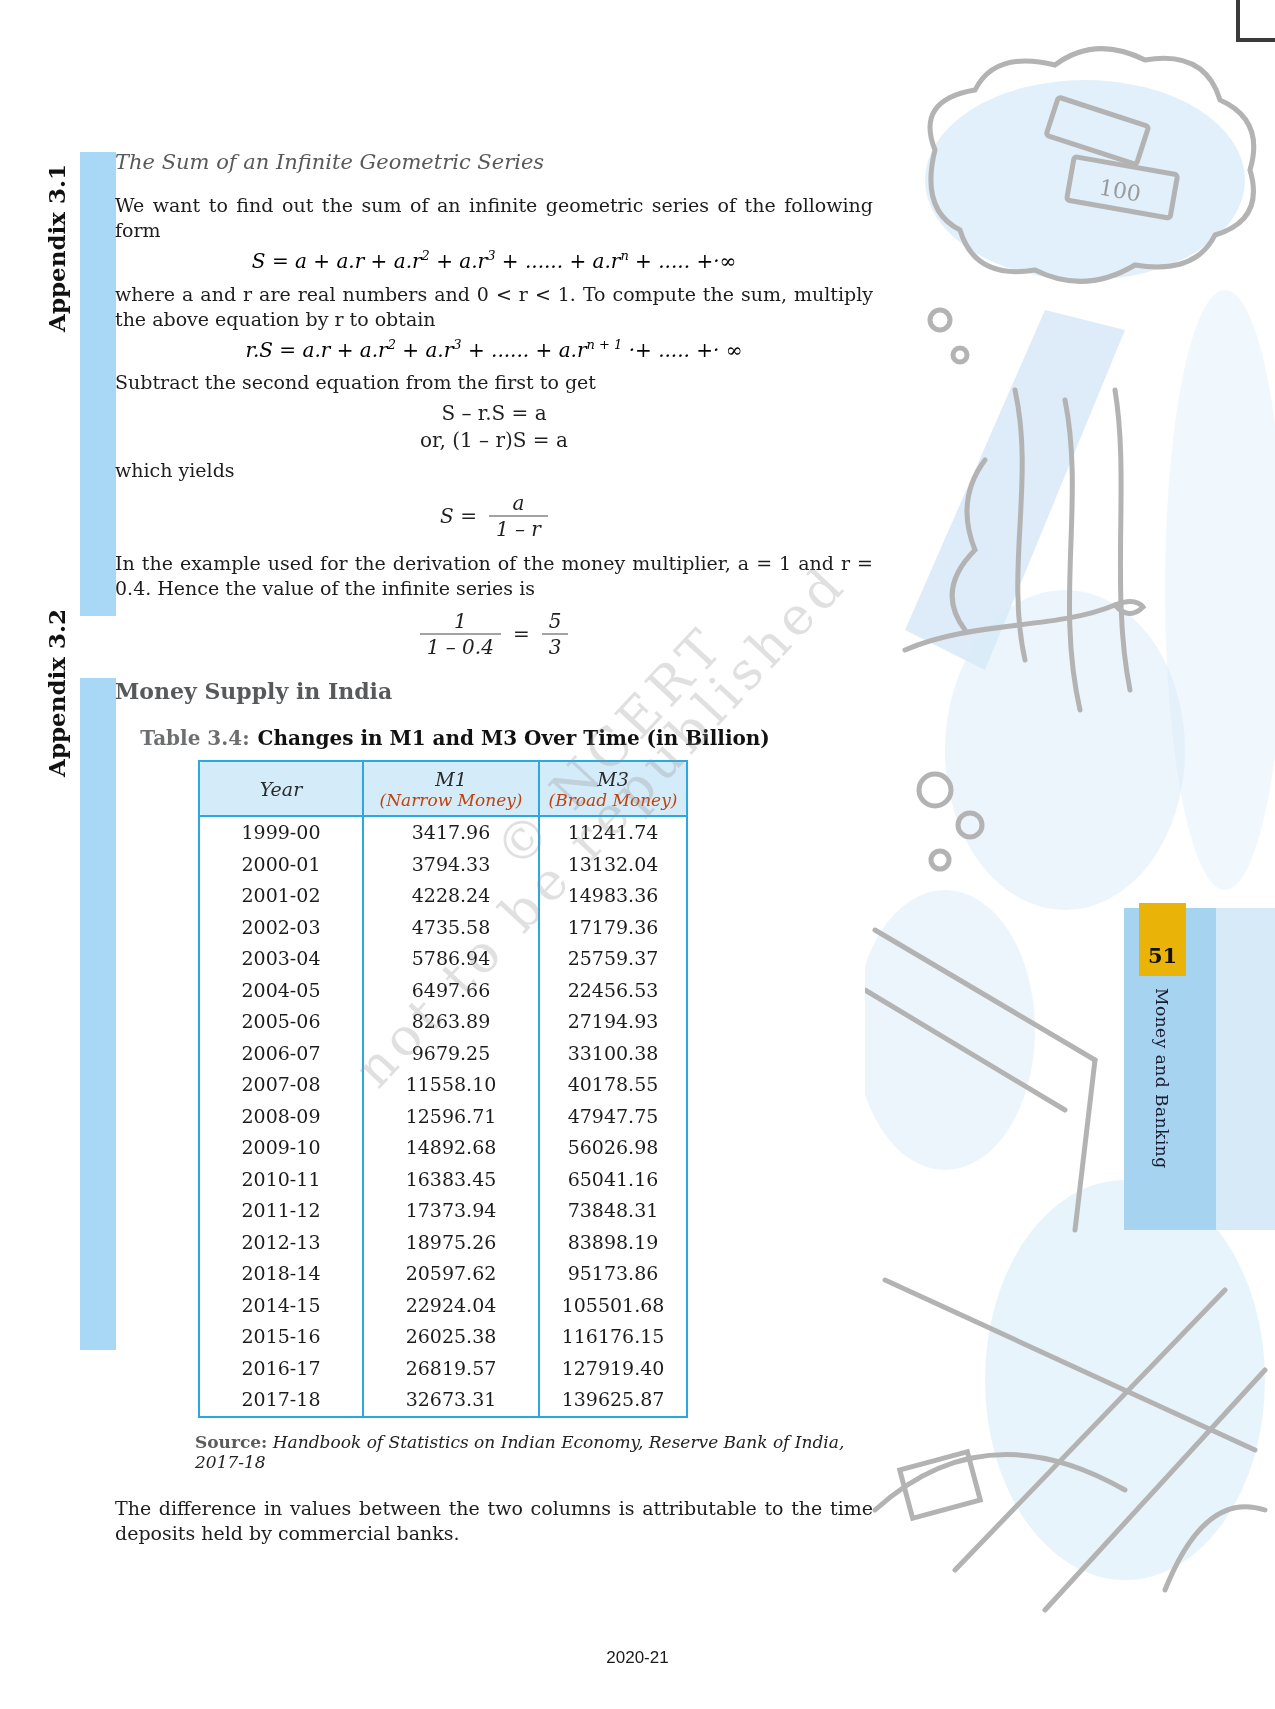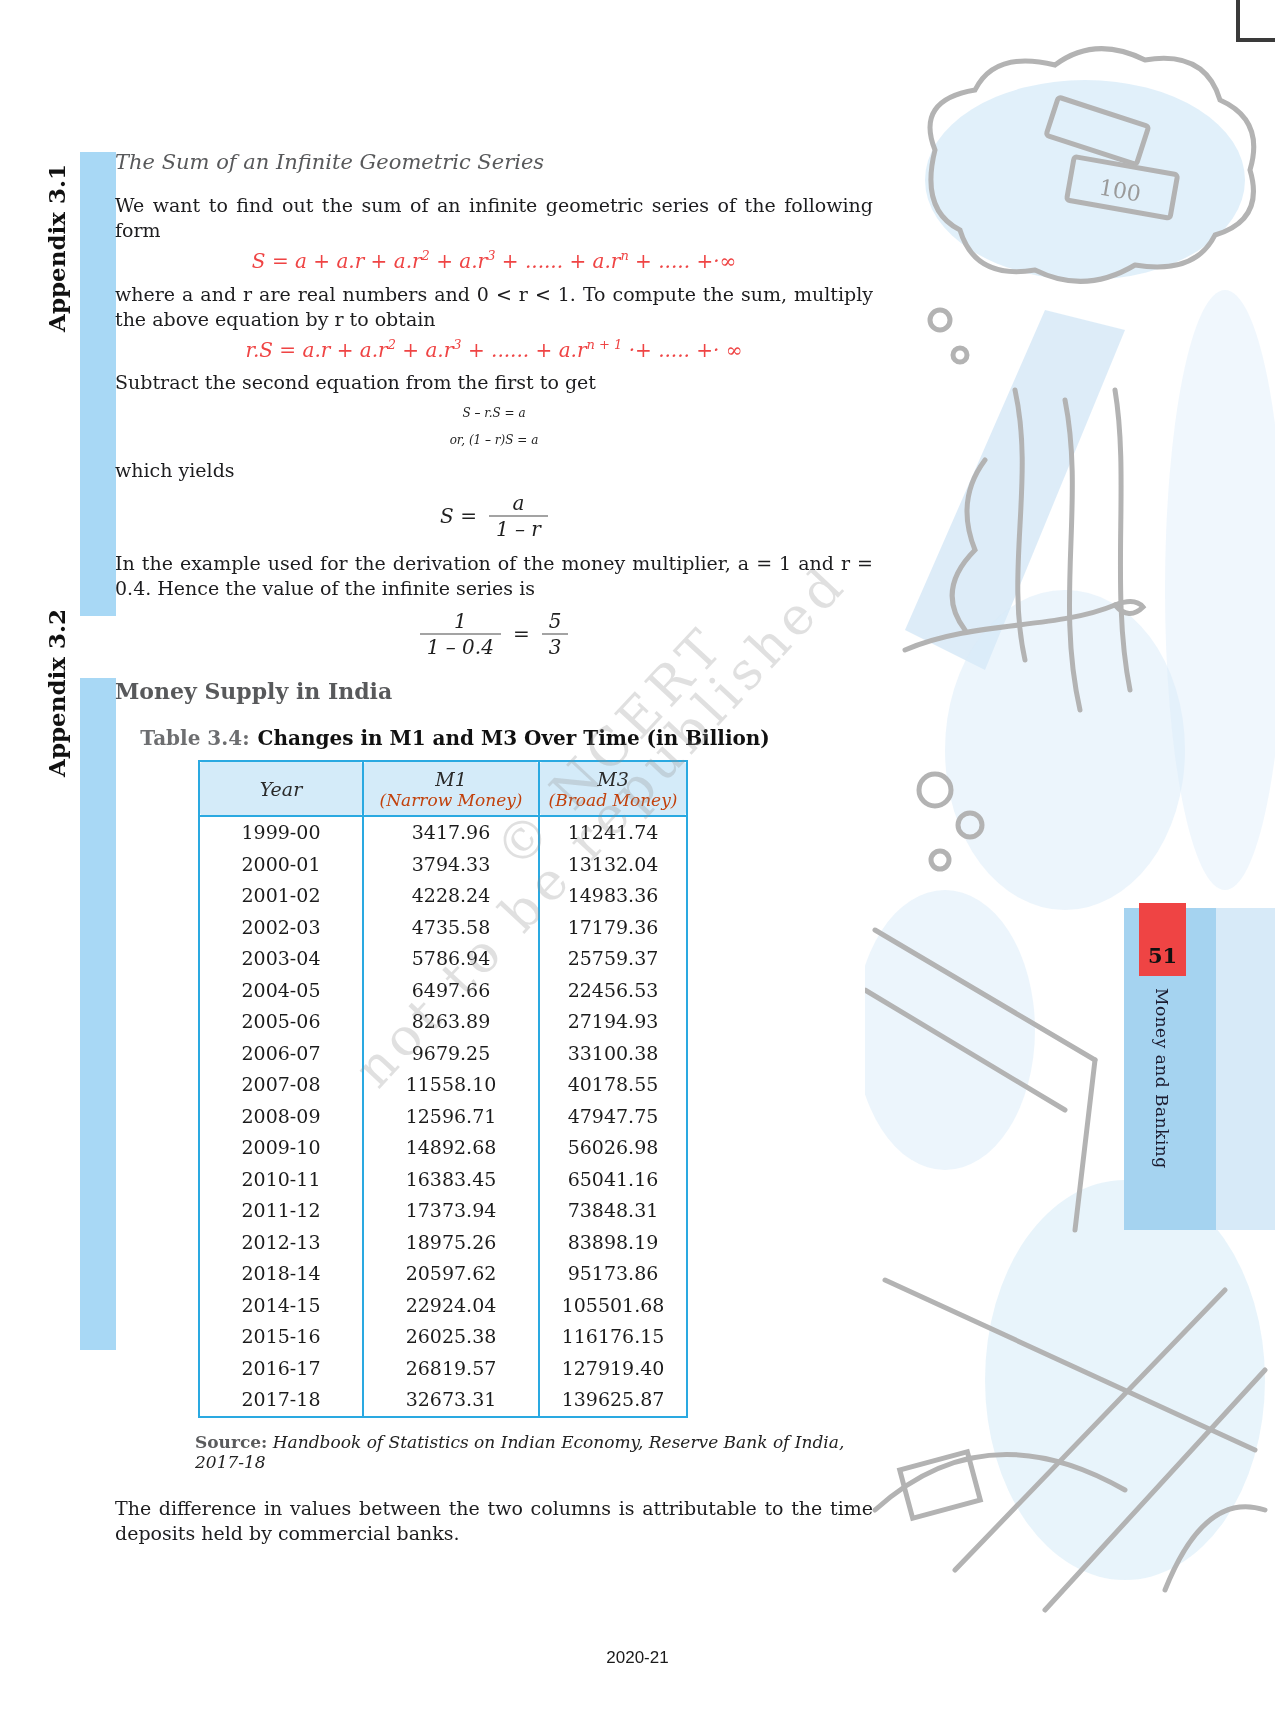--- a/index.html
+++ b/index.html
@@ -25,36 +25,36 @@
     transform:rotate(-90deg); transform-origin:center;
     font-weight:bold; font-size:23px; color:#111; z-index:2; white-space:nowrap;
   }
   .appendix-label-1 { left:-44px; top:235px; }
   .appendix-label-2 { left:-44px; top:680px; }
 
   
   .band-dark  { position:absolute; left:1124px; top:908px; width:92px; height:322px; background:#a5d3f0; z-index:2; }
   .band-light { position:absolute; left:1216px; top:908px; width:59px; height:322px; background:#d7eaf8; z-index:2; }
   .page-number-box {
-    position:absolute; left:1139px; top:903px; width:47px; height:73px; background:#ef4444; z-index:3;
+    position:absolute; left:1139px; top:903px; width:47px; height:73px; background:#eab308; z-index:3;
     display:flex; align-items:flex-end; justify-content:center; padding-bottom:8px;
     font-weight:bold; font-size:21px; color:#111;
   }
   .chapter-vertical {
     position:absolute; left:1152px; top:988px; height:200px; z-index:3;
     writing-mode:vertical-rl; font-size:17px; color:#1c1c30; letter-spacing:.5px;
   }
 
   
   .content { position:absolute; left:115px; top:150px; width:758px; z-index:3; }
   .h-italic { font-size:21px; font-style:italic; font-weight:normal; color:#58595b; margin-bottom:19px; }
   .para { font-size:19px; line-height:25px; text-align:justify; margin-bottom:5px; color:#1d1d1f; }
-  .formula { text-align:center; font-style:italic; font-size:20px; margin:3px 0 9px; color:#ef4444; }
+  .formula { text-align:center; font-style:italic; font-size:20px; margin:3px 0 9px; color:#000000; }
   .formula sup { font-size:13px; }
-  .eqblock { text-align:center; font-style:italic; font-size:12px; line-height:27px; margin:2px 0 4px; }
+  .eqblock { text-align:center; font-size:20px; line-height:27px; margin:2px 0 4px; }
   .fracline { display:flex; justify-content:center; align-items:center; gap:12px; font-style:italic; font-size:20px; margin:8px 0 10px; }
   .frac { display:inline-flex; flex-direction:column; align-items:center; line-height:24px; }
   .frac .den { border-top:2px solid #a3a3a3; }
   .frac .num, .frac .den { padding:0 7px; }
 
   
   .section2 { position:absolute; left:115px; top:678px; width:758px; z-index:3; }
   .h-bold { font-size:22px; font-weight:bold; color:#58595b; margin-bottom:0; }
   .table-title { width:640px; margin:22px 0 10px 20px; text-align:center; font-size:20px; font-weight:bold; color:#111; }
   .table-title .lbl { color:#6d6e70; margin-right:8px; }

